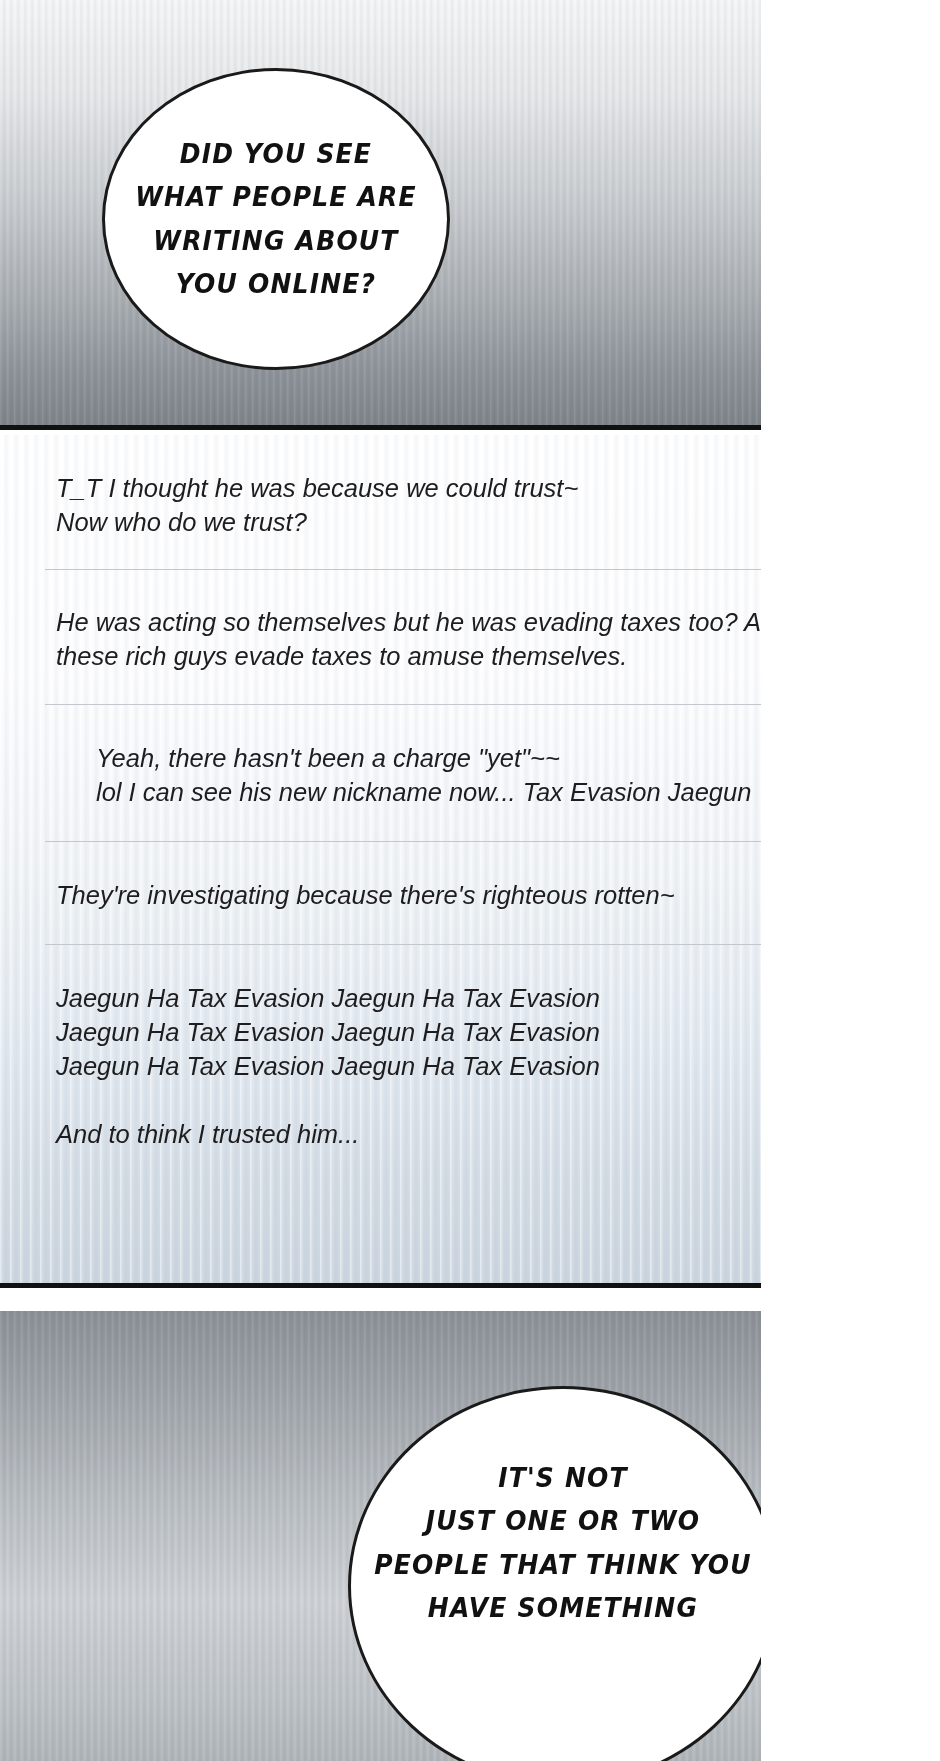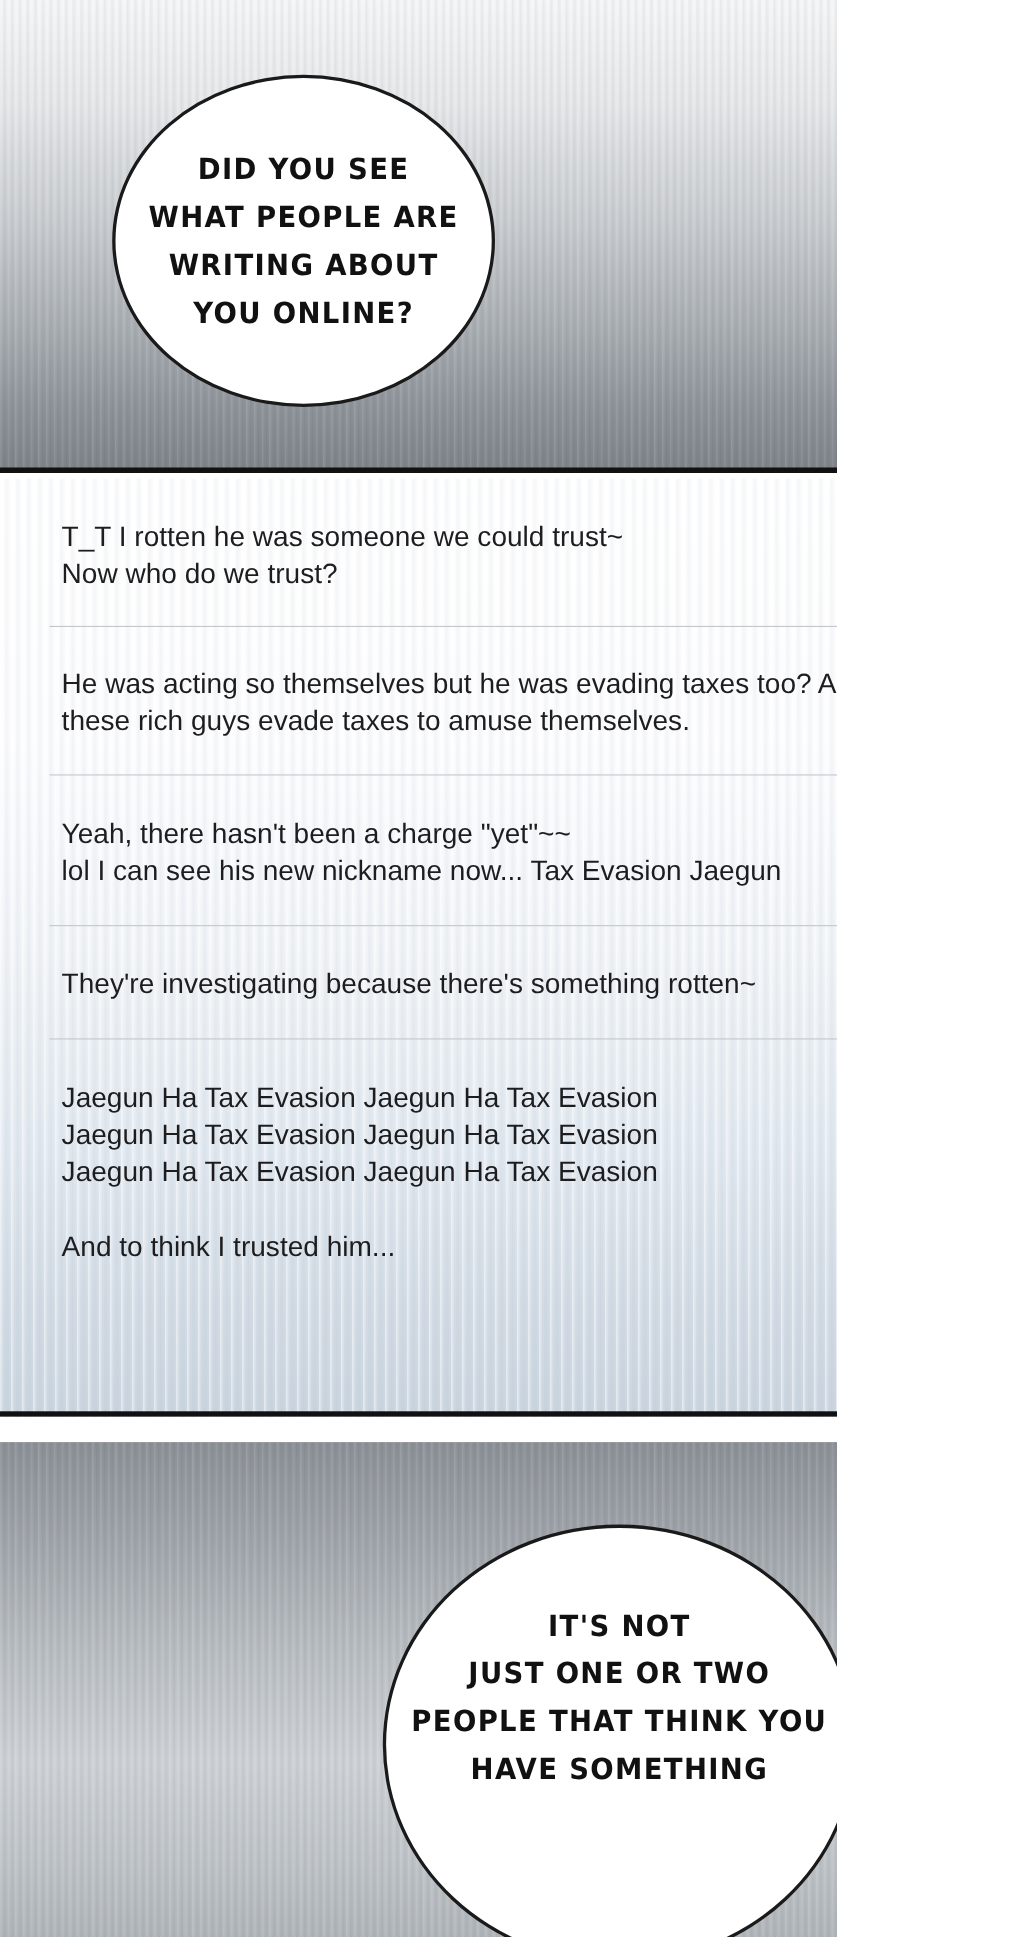--- a/index.html
+++ b/index.html
@@ -10,20 +10,21 @@
   body {
     width: 940px;
     font-family: "Liberation Sans", sans-serif;
   }
   .page {
     position: relative;
     width: 761px;
     height: 1761px;
     overflow: hidden;
     background: #ffffff;
+    font-style: italic;
   }
 
   
   .panel-top {
     position: absolute;
     left: 0;
     top: 0;
     width: 940px;
     height: 430px;
     background:
@@ -177,39 +178,39 @@
 WHAT PEOPLE ARE
 WRITING ABOUT
 YOU ONLINE?</div>
     </div>
   </div>
 
   <div class="panel-comments">
     <div class="comment-list">
 
       <div class="comment" style="padding-top:36px; padding-bottom:30px;">
-        <div class="comment-text">T_T I rotten he was someone we could trust~
+        <div class="comment-text">T_T I thought he was because we could trust~
 Now who do we trust?</div>
       </div>
       <div class="divider"></div>
 
       <div class="comment" style="padding-top:35px; padding-bottom:31px;">
         <div class="comment-text">He was acting so themselves but he was evading taxes too? All
 these rich guys evade taxes to amuse themselves.</div>
       </div>
       <div class="divider"></div>
 
-      <div class="comment" style="padding-top:36px; padding-bottom:32px;">
+      <div class="comment" style="padding-top:36px; padding-bottom:32px;margin-left:40px;">
         <div class="comment-text">Yeah, there hasn't been a charge "yet"~~
 lol I can see his new nickname now... Tax Evasion Jaegun</div>
       </div>
       <div class="divider"></div>
 
       <div class="comment" style="padding-top:36px; padding-bottom:32px;">
-        <div class="comment-text">They're investigating because there's something rotten~</div>
+        <div class="comment-text">They're investigating because there's righteous rotten~</div>
       </div>
       <div class="divider"></div>
 
       <div class="comment" style="padding-top:36px; padding-bottom:40px;">
         <div class="comment-text">Jaegun Ha Tax Evasion Jaegun Ha Tax Evasion
 Jaegun Ha Tax Evasion Jaegun Ha Tax Evasion
 Jaegun Ha Tax Evasion Jaegun Ha Tax Evasion
 
 And to think I trusted him...</div>
       </div>

